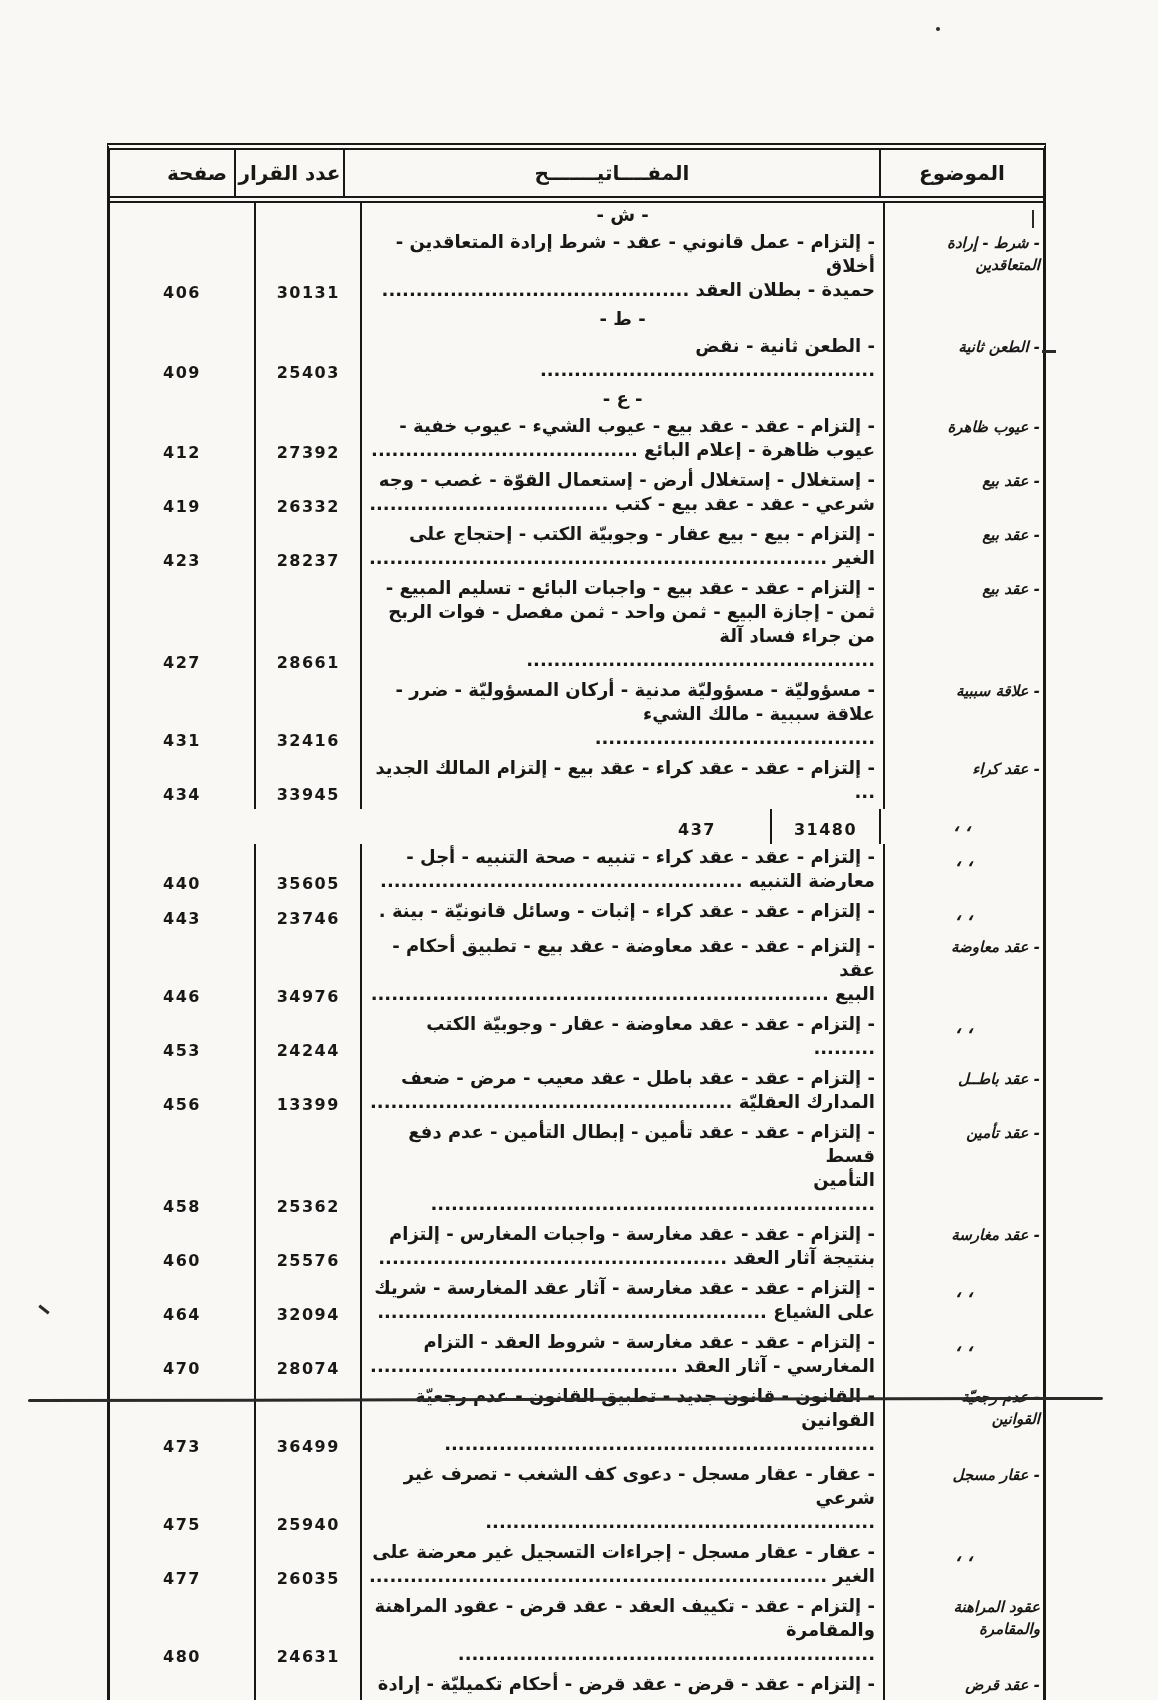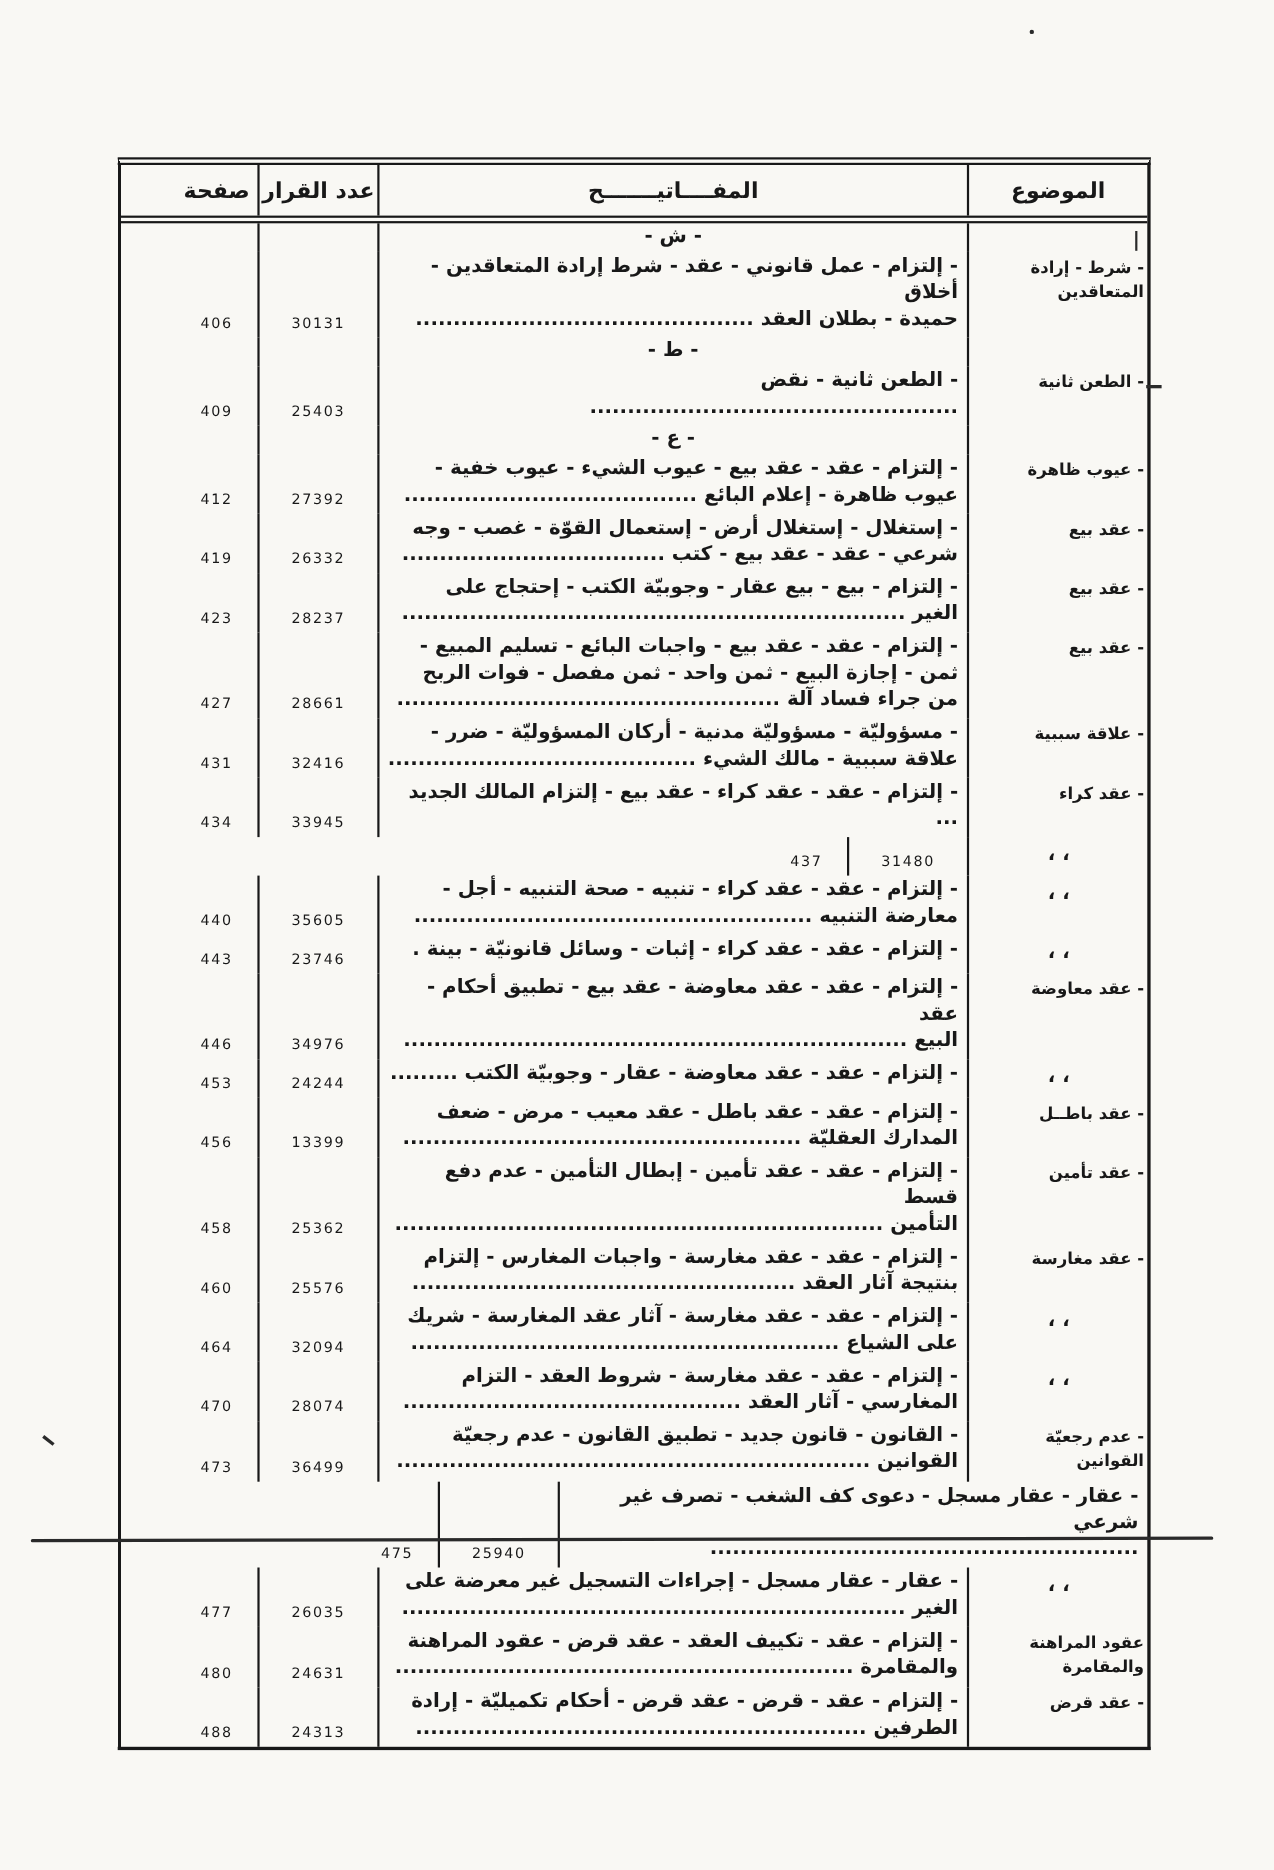--- a/index.html
+++ b/index.html
@@ -37,36 +37,38 @@
   .c-decision { width:109px; }
   .c-page     { width:74px; border-left:none; }
 
   .tbody { min-height:1136px; }
   .row { display:flex; align-items:stretch; }
 
   .row .c-subject {
     font-weight:bold; font-size:15px; line-height:22px;
     padding:3px 3px 8px 4px;
     white-space:pre-line;
+    font-style:italic;
   }
   .row .c-subject.ditto { text-align:center; font-size:18px; letter-spacing:14px; padding-top:5px; }
   .row .c-keywords {
     font-weight:bold; font-size:18px; line-height:24px;
     padding:1px 8px 5px 6px;
     white-space:pre-line;
     word-break:break-word;
   }
   .row .c-keywords.letter {
     text-align:center; font-size:18px; padding:0 0 2px 0; line-height:24px;
   }
   .row .c-decision, .row .c-page {
     display:flex; align-items:flex-end; justify-content:center;
-    font-weight:normal; font-size:13px; letter-spacing:1.5px;
+    font-weight:bold; font-size:16px; letter-spacing:1.5px;
     padding-bottom:5px;
     direction:ltr;
+    margin-left:36px;
   }
   
   .artifact { position:absolute; background:#2a2a2a; }
   .a-top-dot { left:936px; top:27px; width:4px; height:4px; border-radius:50%; }
   .a-right-tick { left:1032px; top:210px; width:2px; height:18px; }
   .a-right-dash { left:1042px; top:350px; width:14px; height:3px; }
   .a-left-diag { left:38px; top:1308px; width:12px; height:3px; transform:rotate(38deg); }
   .a-bottom-line { left:28px; top:1398px; width:1075px; height:3px; transform:rotate(-0.12deg); border-radius:2px; }
 </style>
 </head>
@@ -246,20 +248,21 @@
   <div class="row">
     <div class="cell c-subject">- عدم رجعيّة
 القوانين</div>
     <div class="cell c-keywords">- القانون - قانون جديد - تطبيق القانون - عدم رجعيّة
 القوانين ...............................................................</div>
     <div class="cell c-decision">36499</div>
     <div class="cell c-page">473</div>
   </div>
 
   <div class="row">
+    <div class="cell c-subject">- عقار مسجل</div>
     <div class="cell c-keywords">- عقار - عقار مسجل - دعوى كف الشغب - تصرف غير شرعي
 .........................................................</div>
     <div class="cell c-decision">25940</div>
     <div class="cell c-page">475</div>
   </div>
 
   <div class="row">
     <div class="cell c-subject ditto">،  ،</div>
     <div class="cell c-keywords">- عقار - عقار مسجل - إجراءات التسجيل غير معرضة على
 الغير ...................................................................</div>

